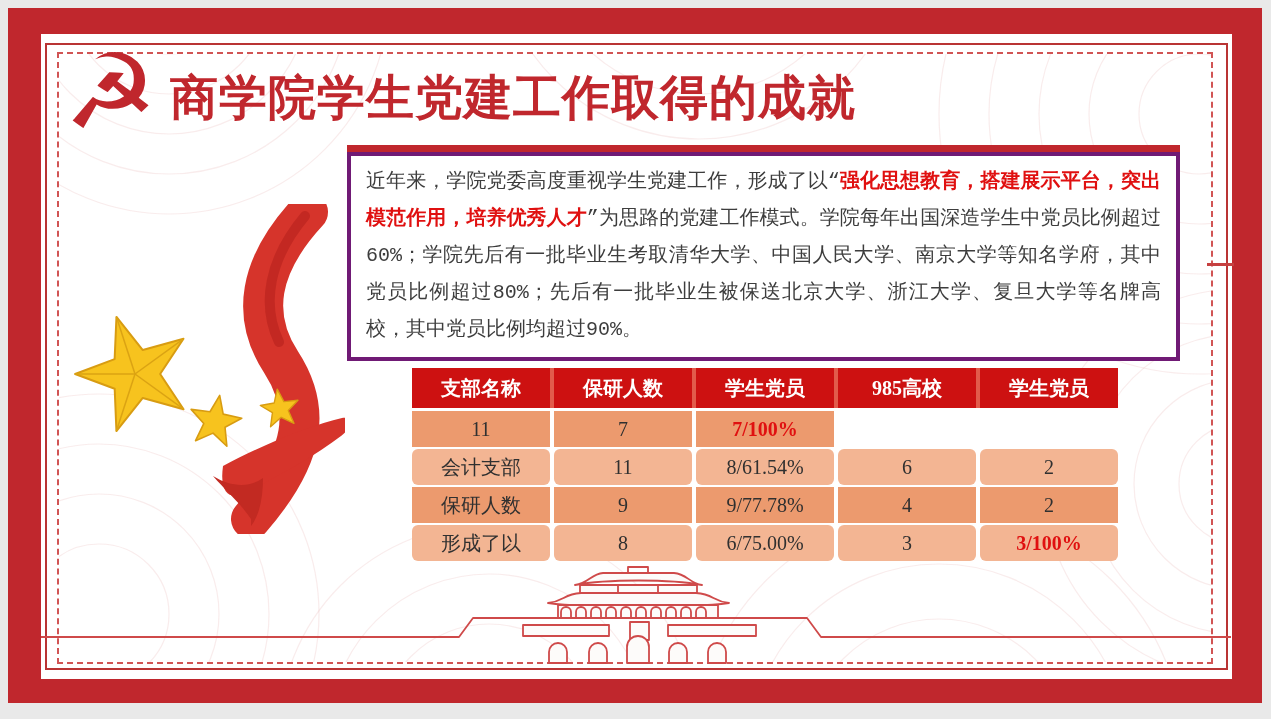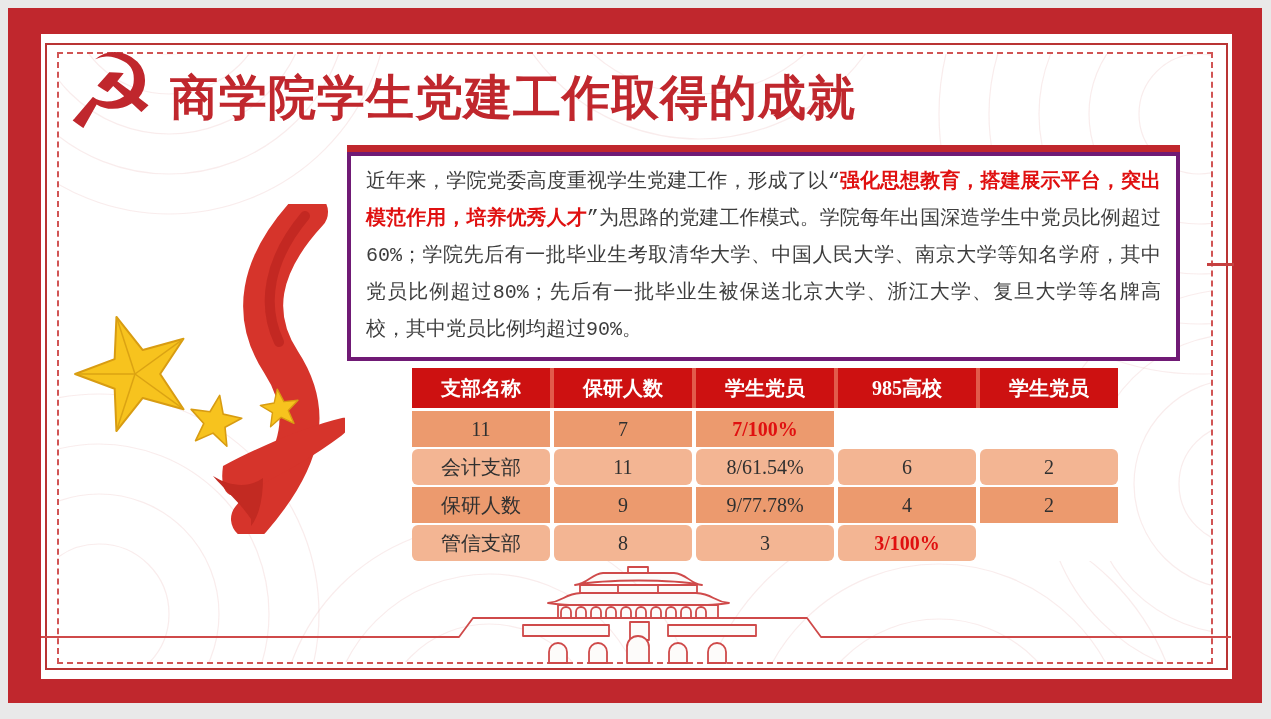--- a/index.html
+++ b/index.html
@@ -158,22 +158,23 @@
           <div class="td">2</div>
         </div>
         <div class="tr dark">
           <div class="td">保研人数</div>
           <div class="td">9</div>
           <div class="td">9/77.78%</div>
           <div class="td">4</div>
           <div class="td">2</div>
         </div>
         <div class="tr light">
-          <div class="td">管信支部</div>
+          <div class="td">形成了以</div>
           <div class="td">8</div>
+          <div class="td">6/75.00%</div>
           <div class="td">3</div>
           <div class="td em-cell">3/100%</div>
         </div>
       </div>
   </div>
 
   <div class="gate">
     <svg width="1190" height="106" viewBox="0 0 1190 106" xmlns="http://www.w3.org/2000/svg">
       <g fill="none" stroke="#cf4a4a" stroke-width="1.8" stroke-linejoin="round">
         <path d="M0,72 H418 L432,53 H766 L780,72 H1190"></path>

